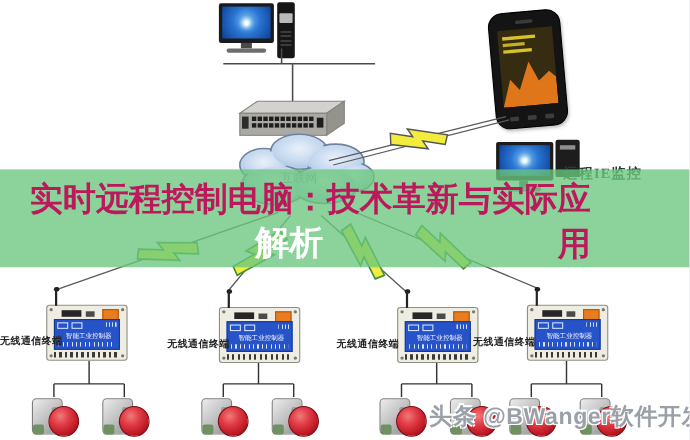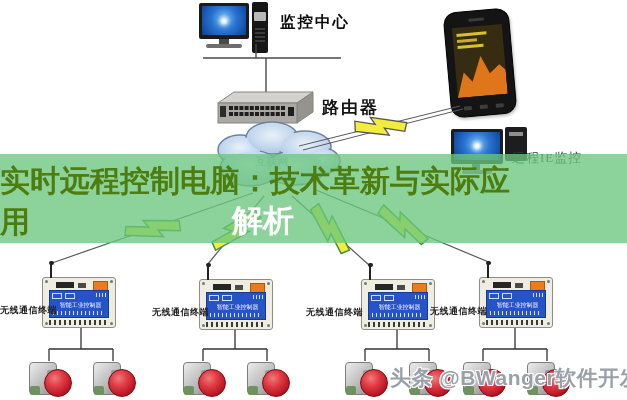--- a/index.html
+++ b/index.html
@@ -36,25 +36,25 @@
   .phone .key{position:absolute;bottom:6px;width:8px;height:4px;background:#3d3d3d;border-radius:1px;}
   .phone .k1{left:12px}.phone .k2{left:28px}.phone .k3{left:44px}
 
   
   .ie-frame{left:451px;top:129px;width:52px;height:35px;background:#1c1c1c;border-radius:2px;}
   .ie-neck{left:472px;top:164px;width:8px;height:6px;background:#555;}
   .ie-base{left:462px;top:170px;width:30px;height:4px;background:#7a7a7a;border-radius:2px;}
   .ie-tower{left:505px;top:127px;width:22px;height:34px;background:#1d1d1d;border-radius:2px;}
   .ie-tower i{position:absolute;left:4px;top:5px;width:14px;height:4px;background:#8f8f8f;}
   .lbl-ie{left:512px;top:149px;font-family:"Liberation Serif",serif;font-size:13px;
-    font-weight:400;color:#23402d;letter-spacing:1px;}
+    font-weight:700;color:#23402d;letter-spacing:1px;}
 
   
   .band{left:0;top:154px;width:627px;height:89px;background:rgba(106,199,125,0.78);z-index:5;}
-  .banner-l1{left:0;top:161px;width:537px;text-align:left;color:#4d7c0f;font-size:30px;
+  .banner-l1{left:0;top:161px;width:537px;text-align:right;color:#be185d;font-size:30px;
     font-weight:800;letter-spacing:0px;z-index:6;}
   .banner-l2{left:0;top:200px;width:526px;text-align:center;color:#fff;font-size:31px;
     font-weight:800;z-index:6;}
 
   
   .tgroup{width:72px;height:49px;background:#efece1;border:1px solid #8f8e84;border-radius:3px;z-index:2;}
   .tgroup .screw{position:absolute;width:3px;height:3px;border-radius:50%;background:#777;}
   .s1{left:2px;top:2px}.s2{right:2px;top:2px}.s3{left:2px;bottom:2px}.s4{right:2px;bottom:2px}
   .antenna{position:absolute;left:7px;top:-14px;width:2px;height:14px;background:#222;}
   .antenna .tip{position:absolute;left:-1.5px;top:-3px;width:5px;height:4px;background:#222;border-radius:2px;}
@@ -184,24 +184,22 @@
       <div class="winglow"></div>
     </div>
   </div>
   <div class="abs mon-neck"></div>
   <div class="abs mon-base"></div>
   <div class="abs tower">
     <span class="bay"></span>
       <span class="vent"></span>
   </div>
   <div class="abs lbl-center">
-    <div>监控中心</div>
-  </div>
-
-  <div class="abs lbl-router">路由器</div>
+  </div>
+
 
   <div class="abs phone">
     <span class="ear"></span>
     <div class="scr">
       <svg width="50" height="70">
         <rect x="4" y="6" width="30" height="3" fill="#d8c22a"></rect>
         <rect x="4" y="12" width="20" height="3" fill="#c4b025"></rect>
         <rect x="4" y="18" width="26" height="3" fill="#d8c22a"></rect>
         <polygon points="0,70 8,45 16,55 26,30 34,48 44,40 50,46 50,70" fill="#e0761a"></polygon>
       </svg>

